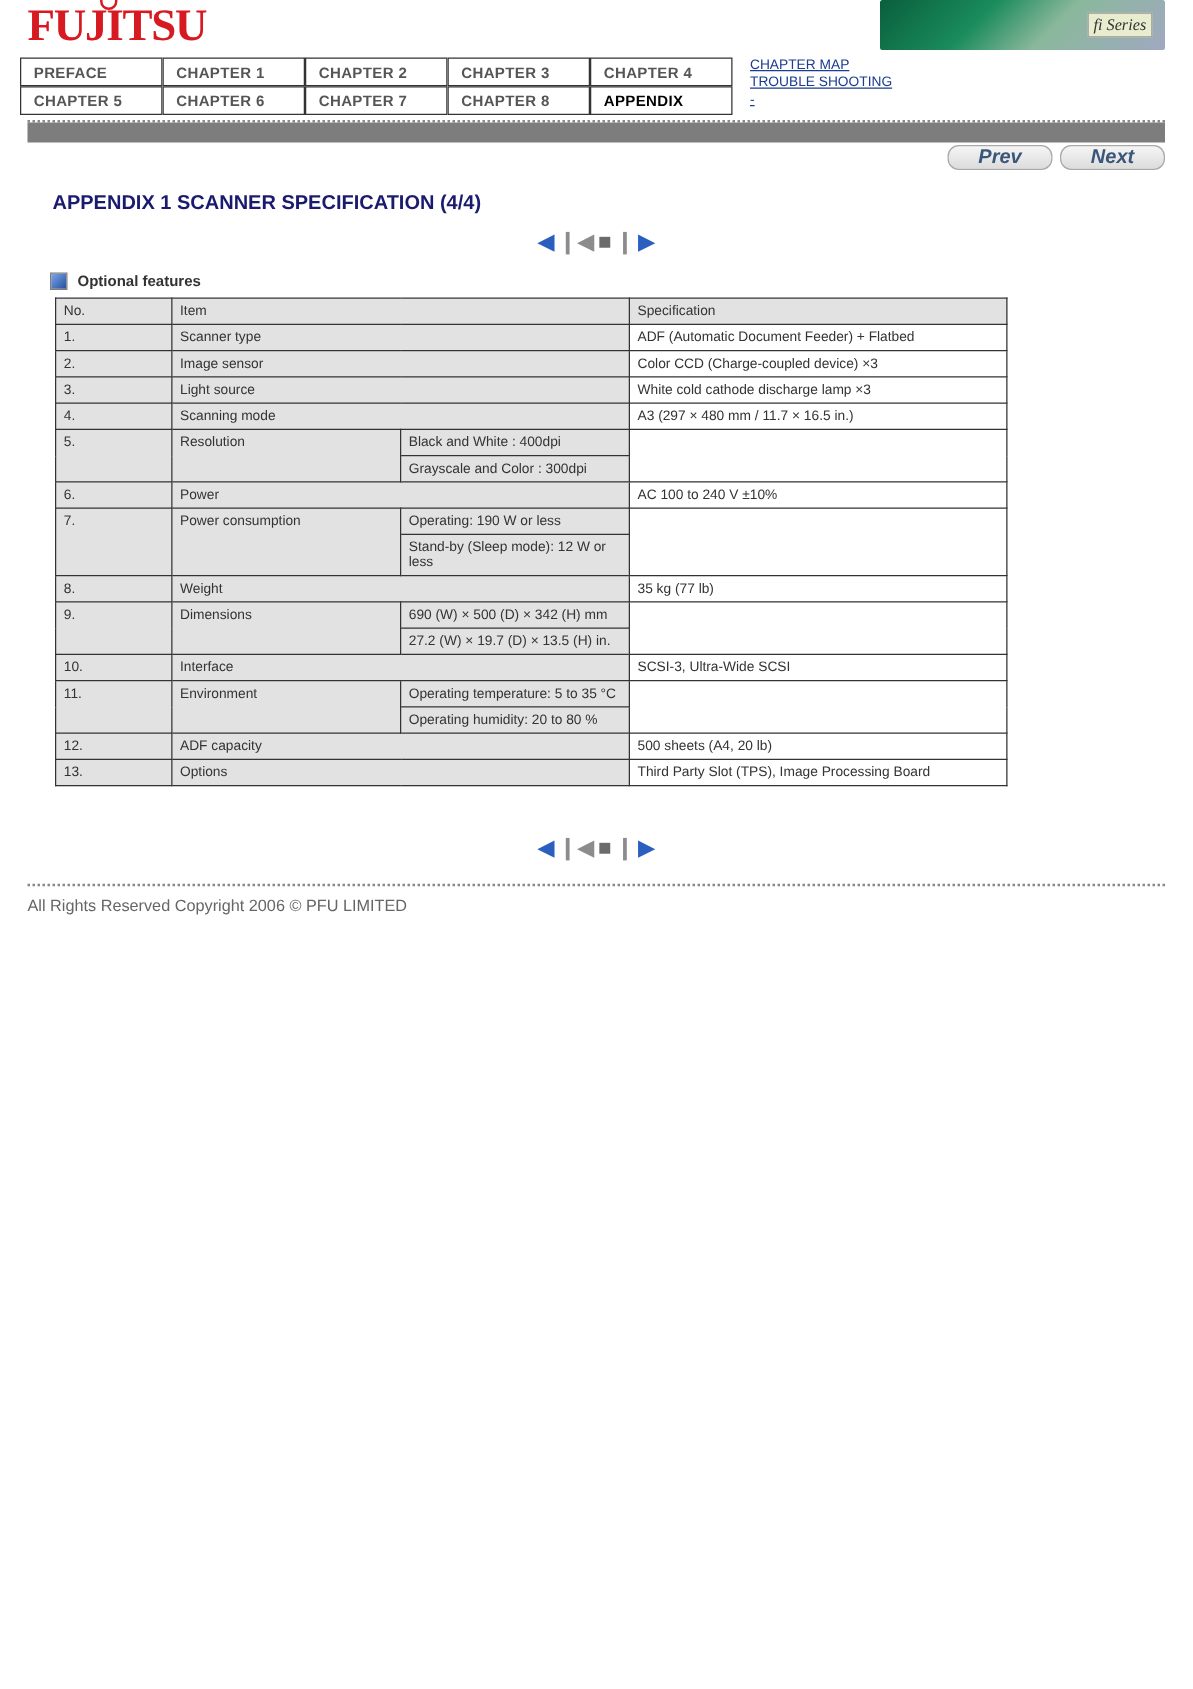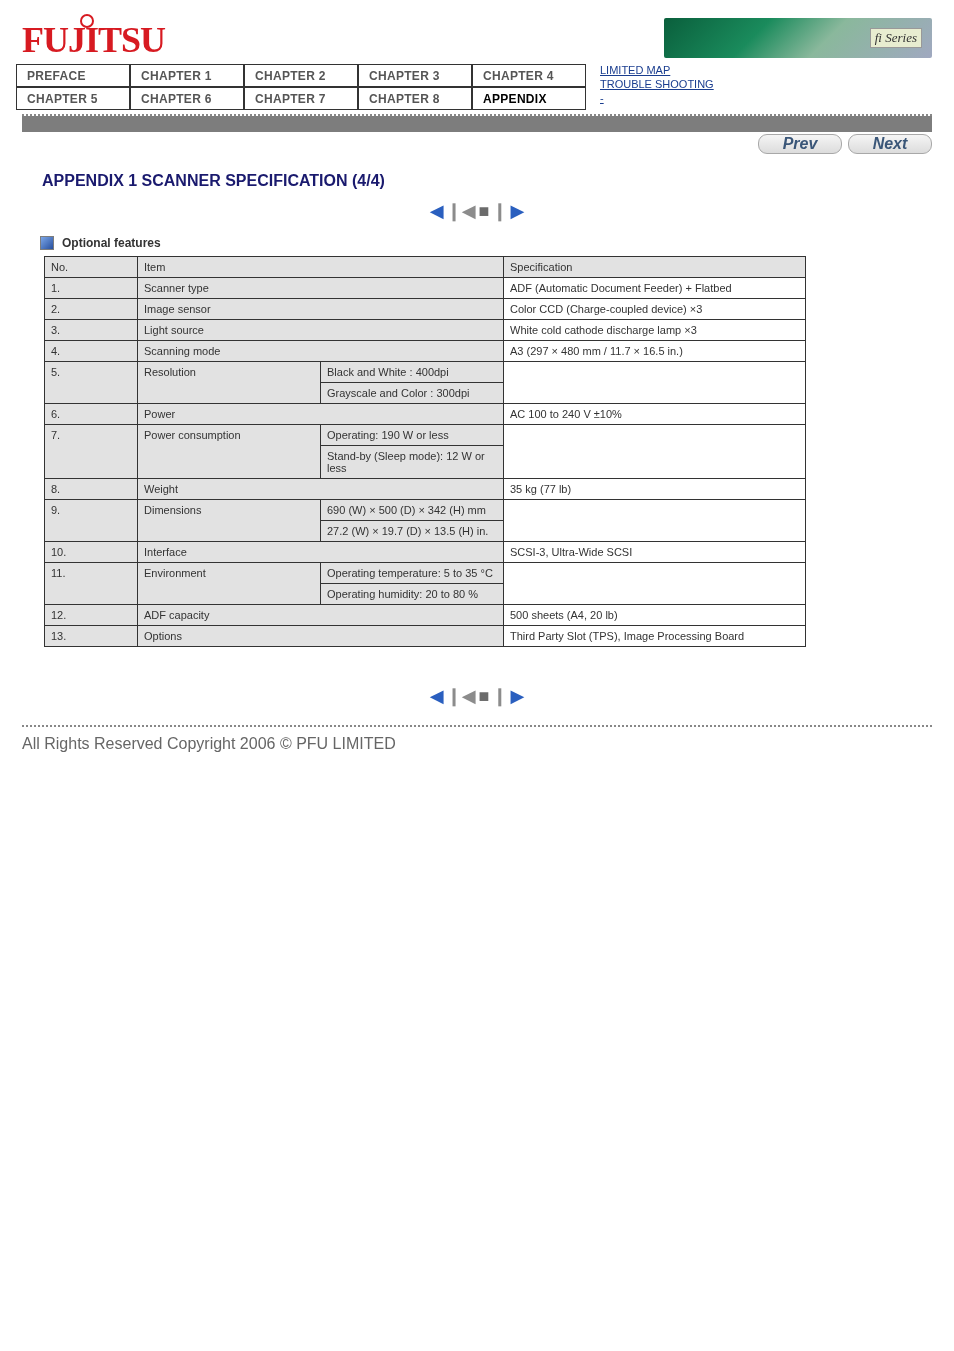--- a/index.html
+++ b/index.html
@@ -1,19 +1,19 @@
 <!DOCTYPE html>
 <html><head>
 <meta charset="utf-8">
 <style>
 body{margin:0;font-family:Arial,sans-serif;font-size:12px;color:#333;background:#fff;width:954px}
-.header{display:flex;justify-content:space-between;align-items:flex-end;padding:18px 22px 0 22px}
+.header{display:flex;justify-content:space-between;align-items:center;padding:0 22px 0 22px}
 .logo{font-family:"Times New Roman",serif;font-size:36px;font-weight:bold;color:#d71a21;letter-spacing:-1px;position:relative;line-height:1}
 .logo-dot{position:absolute;top:-8px;left:58px;width:10px;height:10px;border:2px solid #d71a21;border-radius:50%}
-.brand-banner{width:268px;height:40px;background:linear-gradient(135deg,#0a5f3c 0%,#1a8b5c 35%,#8ab89c 60%,#a0a8c0 100%);border-radius:2px;position:relative;display:flex;align-items:center;justify-content:flex-end;padding-right:10px;box-sizing:border-box}
+.brand-banner{width:228px;height:40px;background:linear-gradient(135deg,#0a5f3c 0%,#1a8b5c 35%,#8ab89c 60%,#a0a8c0 100%);border-radius:2px;position:relative;display:flex;align-items:center;justify-content:flex-end;padding-right:10px;box-sizing:border-box}
 .brand-badge{background:#e8edd0;border:1px solid #999;font-family:"Times New Roman",serif;font-style:italic;font-size:13px;padding:1px 4px}
 .nav-wrap{padding:6px 22px 0 16px}
 .nav-grid{display:grid;grid-template-columns:114px 114px 114px 114px 114px auto;gap:0}
 .tab{border:1px solid #333;padding:4px 8px 3px 10px;font-family:Verdana,Arial,sans-serif;font-size:12px;font-weight:bold;color:#555;background:#fff;cursor:pointer;letter-spacing:0.3px}
 .tab.active{color:#000}
 .right-links{padding-left:14px}
 .right-links a{display:block;color:#1a3d8f;font-size:11px;text-decoration:underline;margin-bottom:2px}
 .dots{border:none;border-top:2px dotted #888;margin:4px 22px 0 22px}
 .gray-bar{height:16px;background:#7d7d7d;margin:0 22px}
 .pager-row{display:flex;justify-content:flex-end;gap:6px;padding:2px 22px 0 0}
@@ -28,21 +28,21 @@
 .blue-sq{width:12px;height:12px;background:linear-gradient(135deg,#7ba6e8,#274f9e);border:1px solid #7d7d7d}
 .section-head span{font-weight:bold;color:#333;font-size:12px}
 table.spec{border-collapse:collapse;margin:0 44px;width:762px}
 table.spec td,table.spec th{border:1px solid #333;padding:4px 6px;font-size:11px;vertical-align:top}
 table.spec th{background:#e2e2e2;font-weight:normal;text-align:left}
 td.lbl{background:#e2e2e2;width:80px}
 td.prop{background:#e2e2e2;width:170px}
 td.val{background:#fff}
 .wide{width:340px}
 .footer-sep{border:none;border-top:2px dotted #888;margin:18px 22px 8px 22px}
-.copy{padding:0 12px 20px 22px;font-size:16px;color:#666}
+.copy{padding:0 12px 20px 22px;font-size:13px;color:#666}
 </style>
 </head>
 <body>
 
 <div class="header">
   <div class="logo">
     <span>FUJITSU</span><span class="logo-dot"></span>
   </div>
   <div class="brand-banner">
     <span class="brand-badge">fi Series</span>
@@ -50,21 +50,21 @@
 </div>
 
 <div class="nav-wrap">
   <div class="nav-grid">
     <div class="tab">PREFACE</div>
     <div class="tab">CHAPTER 1</div>
     <div class="tab">CHAPTER 2</div>
     <div class="tab">CHAPTER 3</div>
     <div class="tab">CHAPTER 4</div>
     <div class="right-links" style="grid-row:span 2">
-      <a href="#">LIMITED MAP</a>
+      <a href="#">CHAPTER MAP</a>
       <a href="#">TROUBLE SHOOTING</a>
       <a href="#">-</a>
     </div>
     <div class="tab">CHAPTER 5</div>
     <div class="tab">CHAPTER 6</div>
     <div class="tab">CHAPTER 7</div>
     <div class="tab">CHAPTER 8</div>
     <div class="tab active">APPENDIX</div>
   </div>
 </div>

